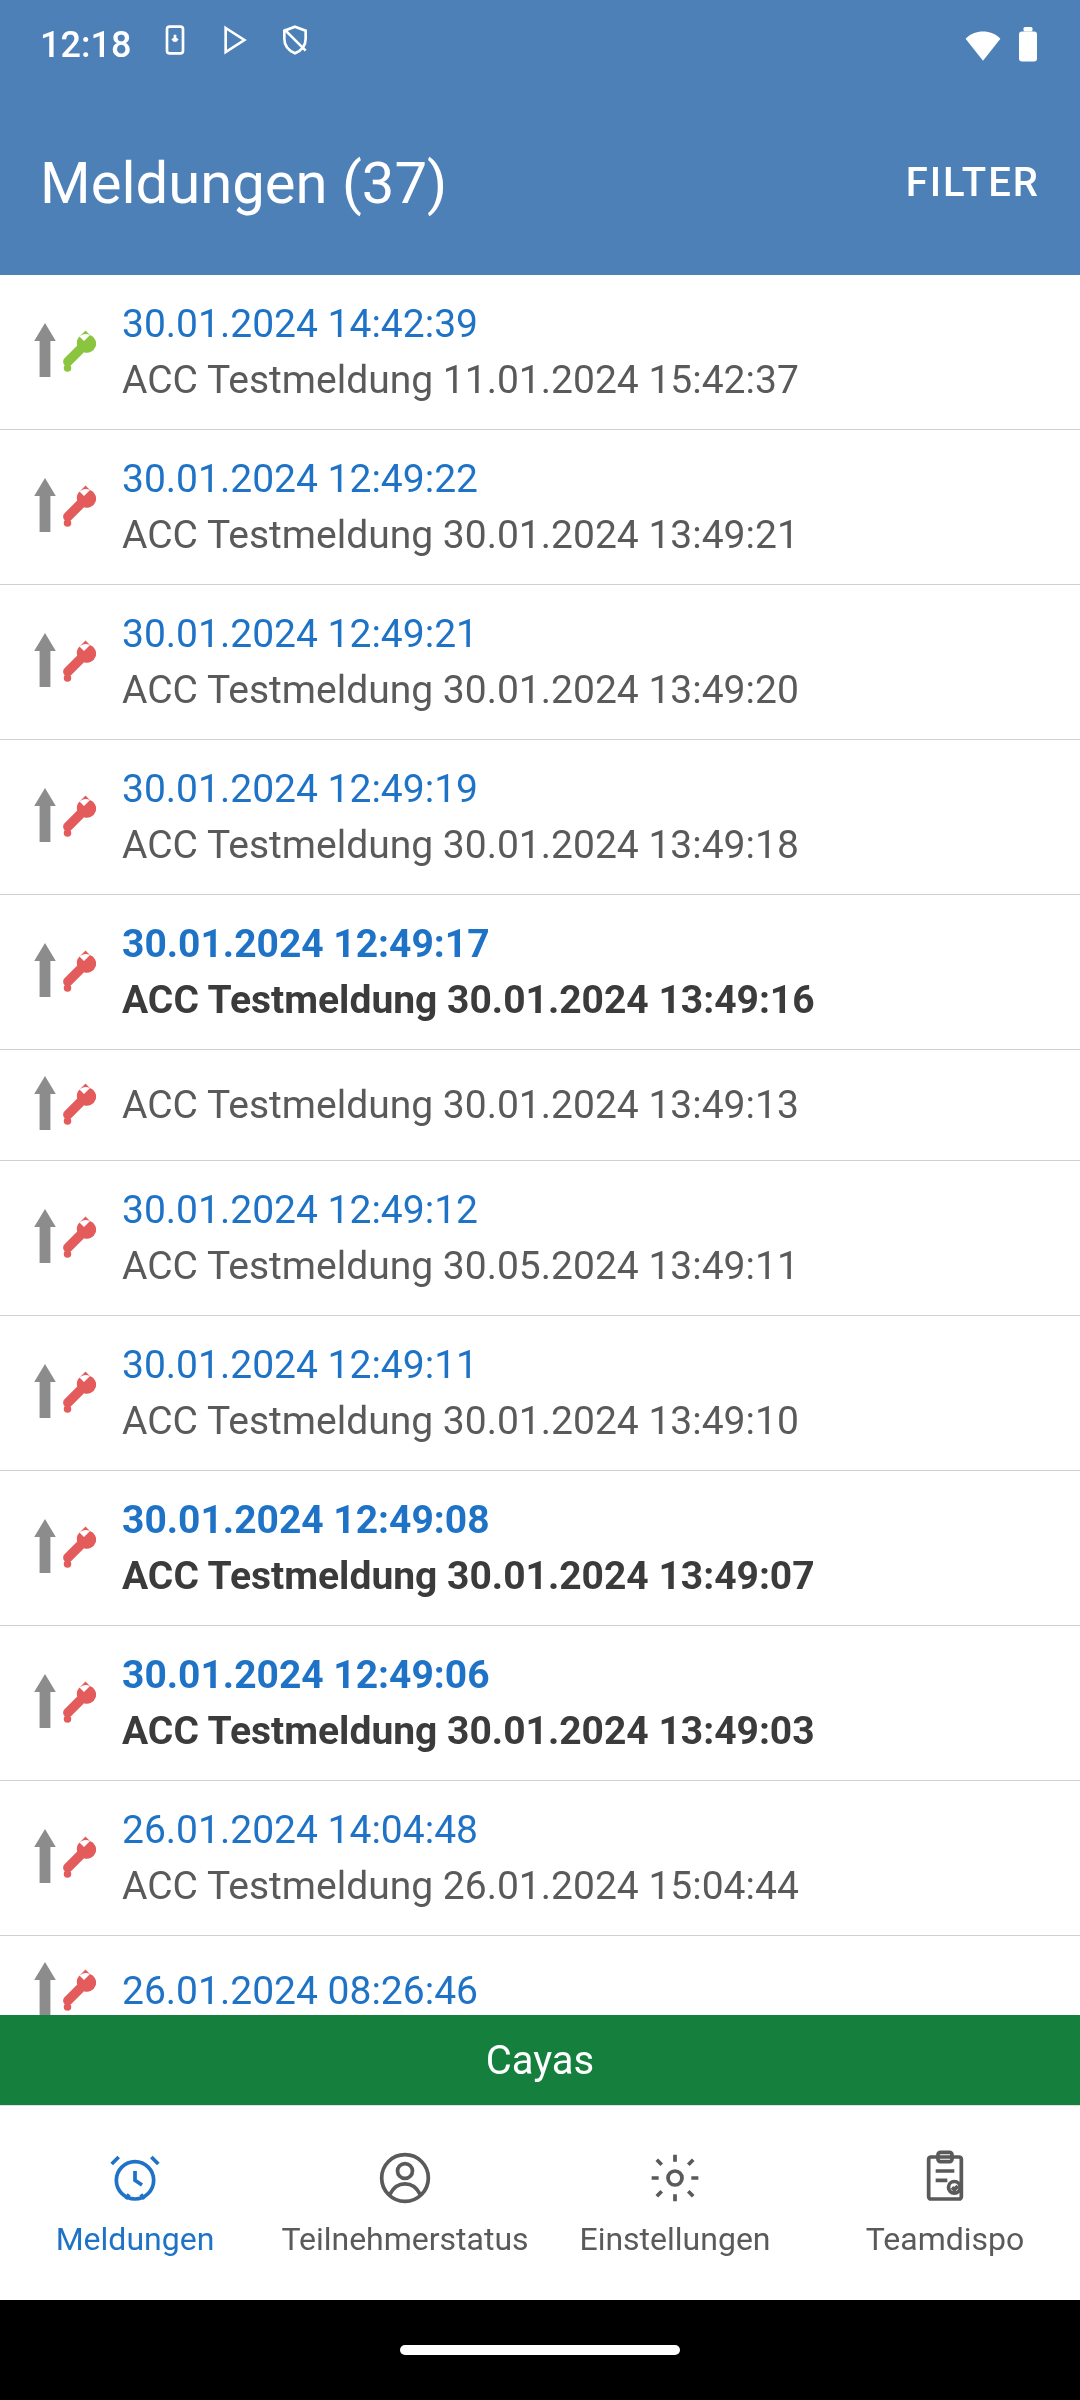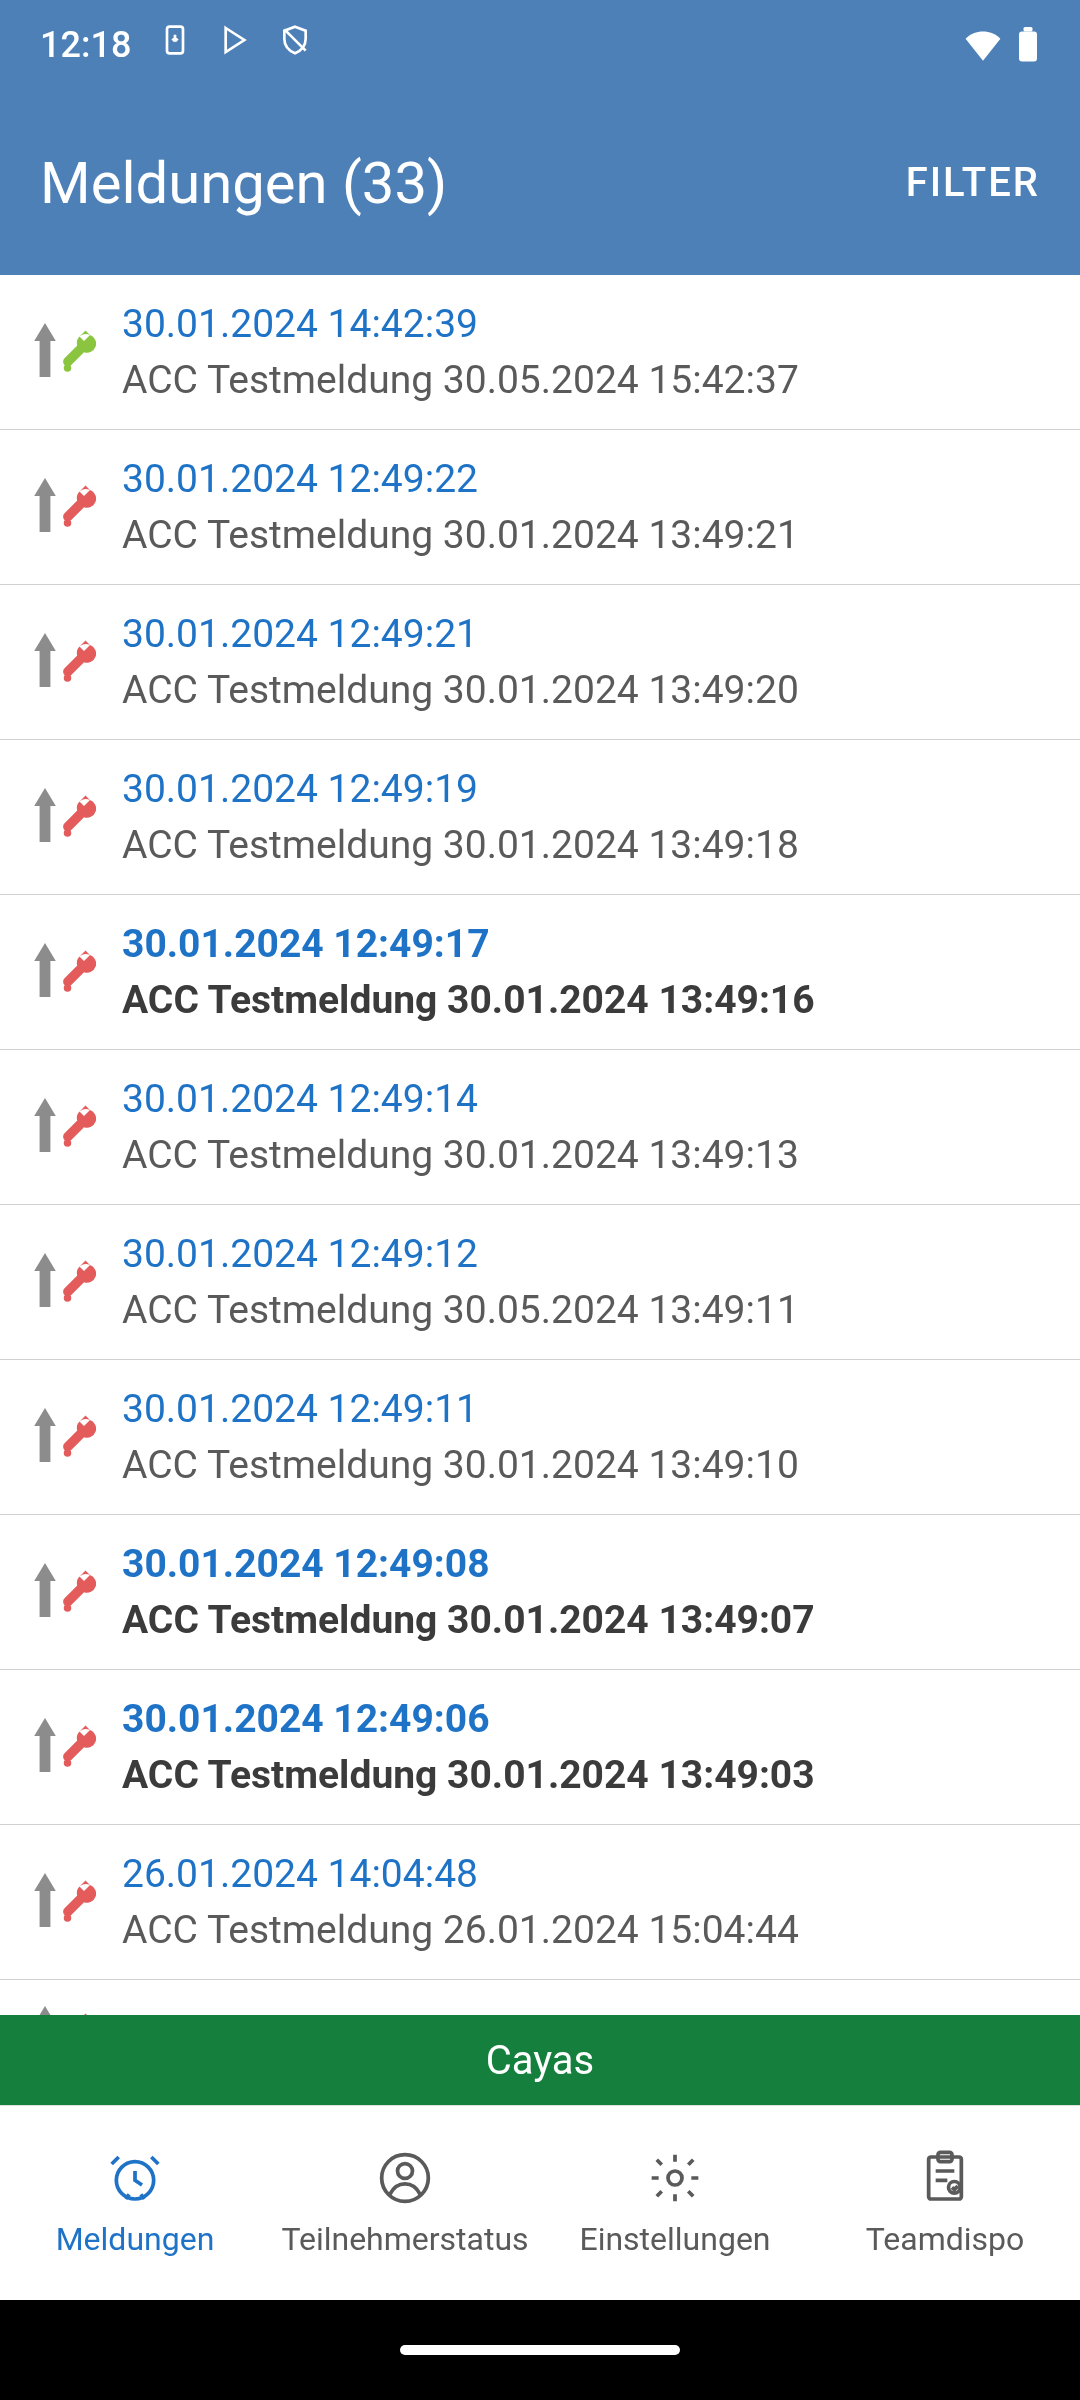--- a/index.html
+++ b/index.html
@@ -139,38 +139,38 @@
     <span class="status-icon">
       <svg width="24" height="36" viewBox="0 0 14 24" fill="white">
           <rect x="1" y="3" width="12" height="20" rx="2"></rect>
           <rect x="4" y="0" width="6" height="3" rx="1"></rect>
         </svg>
     </span>
   </div>
 </div>
 
 <div class="app-bar">
-  <div class="app-title">Meldungen (33)</div>
+  <div class="app-title">Meldungen (37)</div>
   <div class="filter-btn">FILTER</div>
 </div>
 
 <div class="list" id="list">
     <div class="row">
       <div class="row-icons">
         <span class="arrow-icon"><svg width="30" height="54" viewBox="0 0 16 30" fill="currentColor">
             <path d="M8 0l6 10H11v20H5V10H2L8 0z"></path>
           </svg></span>
         <span class="wrench-green"><svg width="36" height="54" viewBox="0 0 24 36" fill="currentColor">
             <path d="M20 4a6 6 0 0 0-8.5 7L3 19.5a3 3 0 1 0 4.5 4.5L16 15.5A6 6 0 0 0 20 4l-4 4-3-3 4-4z" transform="translate(0,4)"></path>
             <circle cx="5" cy="30" r="2.5"></circle>
           </svg></span>
       </div>
       <div class="row-text">
         <div class="row-ts">30.01.2024 14:42:39</div>
-        <div class="row-desc">ACC Testmeldung 30.05.2024 15:42:37</div>
+        <div class="row-desc">ACC Testmeldung 11.01.2024 15:42:37</div>
       </div>
     </div>
     <div class="row">
       <div class="row-icons">
         <span class="arrow-icon"><svg width="30" height="54" viewBox="0 0 16 30" fill="currentColor">
             <path d="M8 0l6 10H11v20H5V10H2L8 0z"></path>
           </svg></span>
         <span class="wrench-red"><svg width="36" height="54" viewBox="0 0 24 36" fill="currentColor">
             <path d="M20 4a6 6 0 0 0-8.5 7L3 19.5a3 3 0 1 0 4.5 4.5L16 15.5A6 6 0 0 0 20 4l-4 4-3-3 4-4z" transform="translate(0,4)"></path>
             <circle cx="5" cy="30" r="2.5"></circle>
@@ -230,21 +230,20 @@
       <div class="row-icons">
         <span class="arrow-icon"><svg width="30" height="54" viewBox="0 0 16 30" fill="currentColor">
             <path d="M8 0l6 10H11v20H5V10H2L8 0z"></path>
           </svg></span>
         <span class="wrench-red"><svg width="36" height="54" viewBox="0 0 24 36" fill="currentColor">
             <path d="M20 4a6 6 0 0 0-8.5 7L3 19.5a3 3 0 1 0 4.5 4.5L16 15.5A6 6 0 0 0 20 4l-4 4-3-3 4-4z" transform="translate(0,4)"></path>
             <circle cx="5" cy="30" r="2.5"></circle>
           </svg></span>
       </div>
       <div class="row-text">
-        <div class="row-ts">30.01.2024 12:49:14</div>
         <div class="row-desc">ACC Testmeldung 30.01.2024 13:49:13</div>
       </div>
     </div>
     <div class="row">
       <div class="row-icons">
         <span class="arrow-icon"><svg width="30" height="54" viewBox="0 0 16 30" fill="currentColor">
             <path d="M8 0l6 10H11v20H5V10H2L8 0z"></path>
           </svg></span>
         <span class="wrench-red"><svg width="36" height="54" viewBox="0 0 24 36" fill="currentColor">
             <path d="M20 4a6 6 0 0 0-8.5 7L3 19.5a3 3 0 1 0 4.5 4.5L16 15.5A6 6 0 0 0 20 4l-4 4-3-3 4-4z" transform="translate(0,4)"></path>

